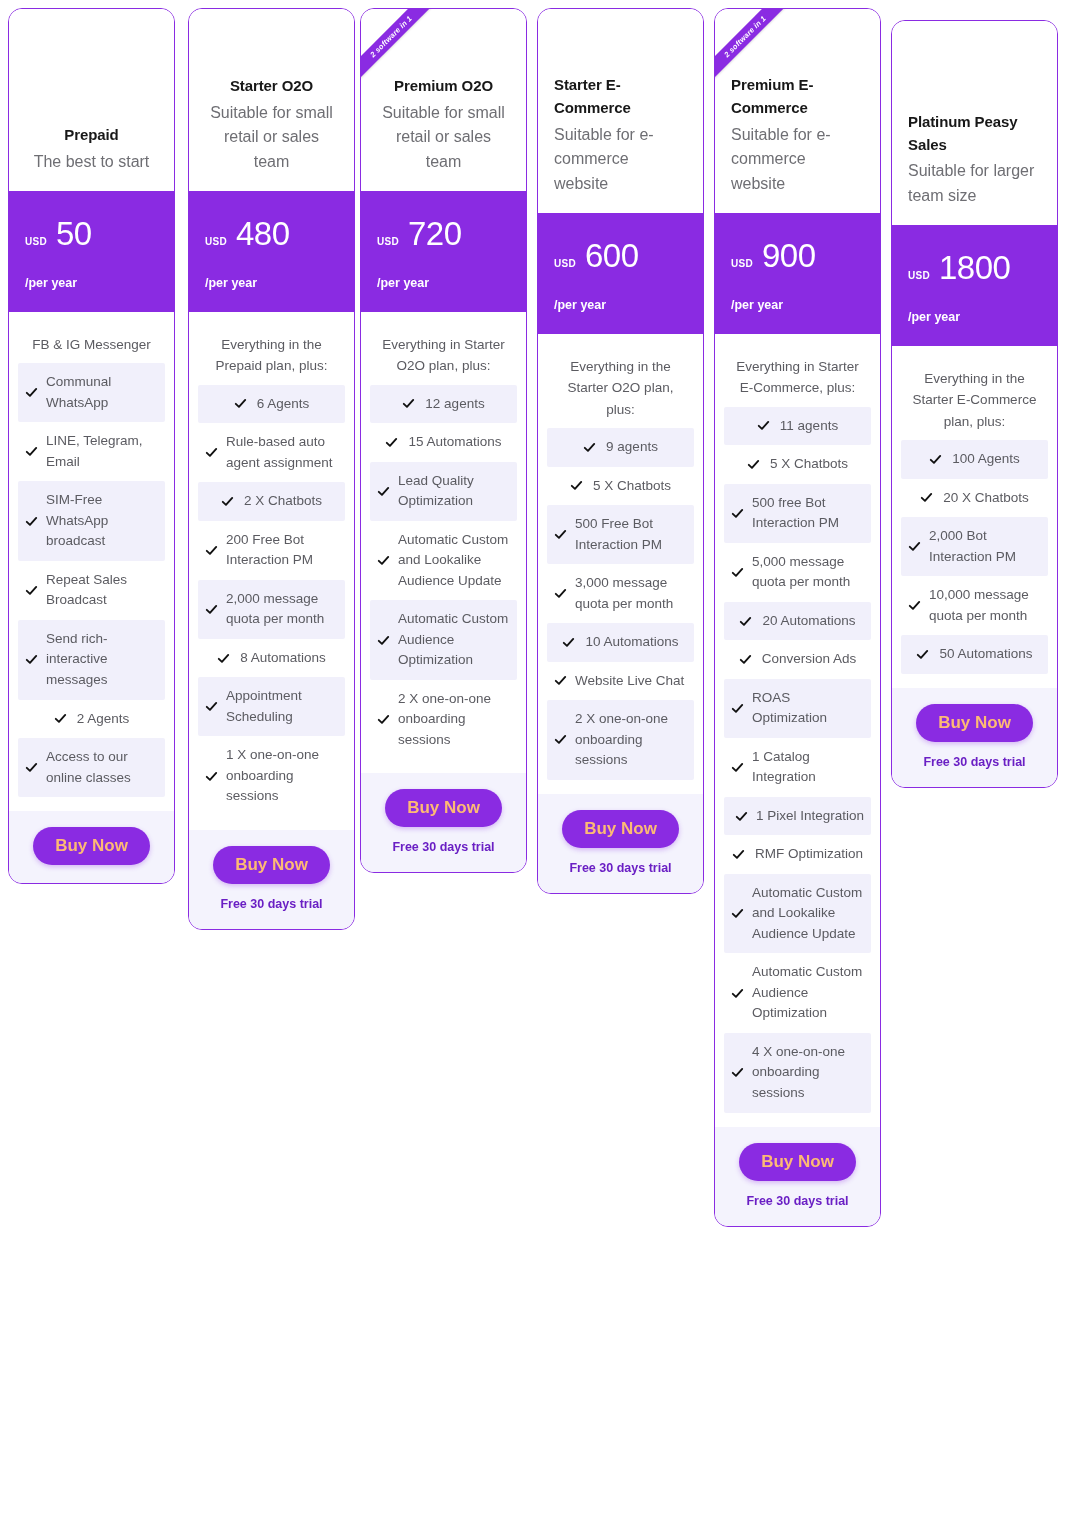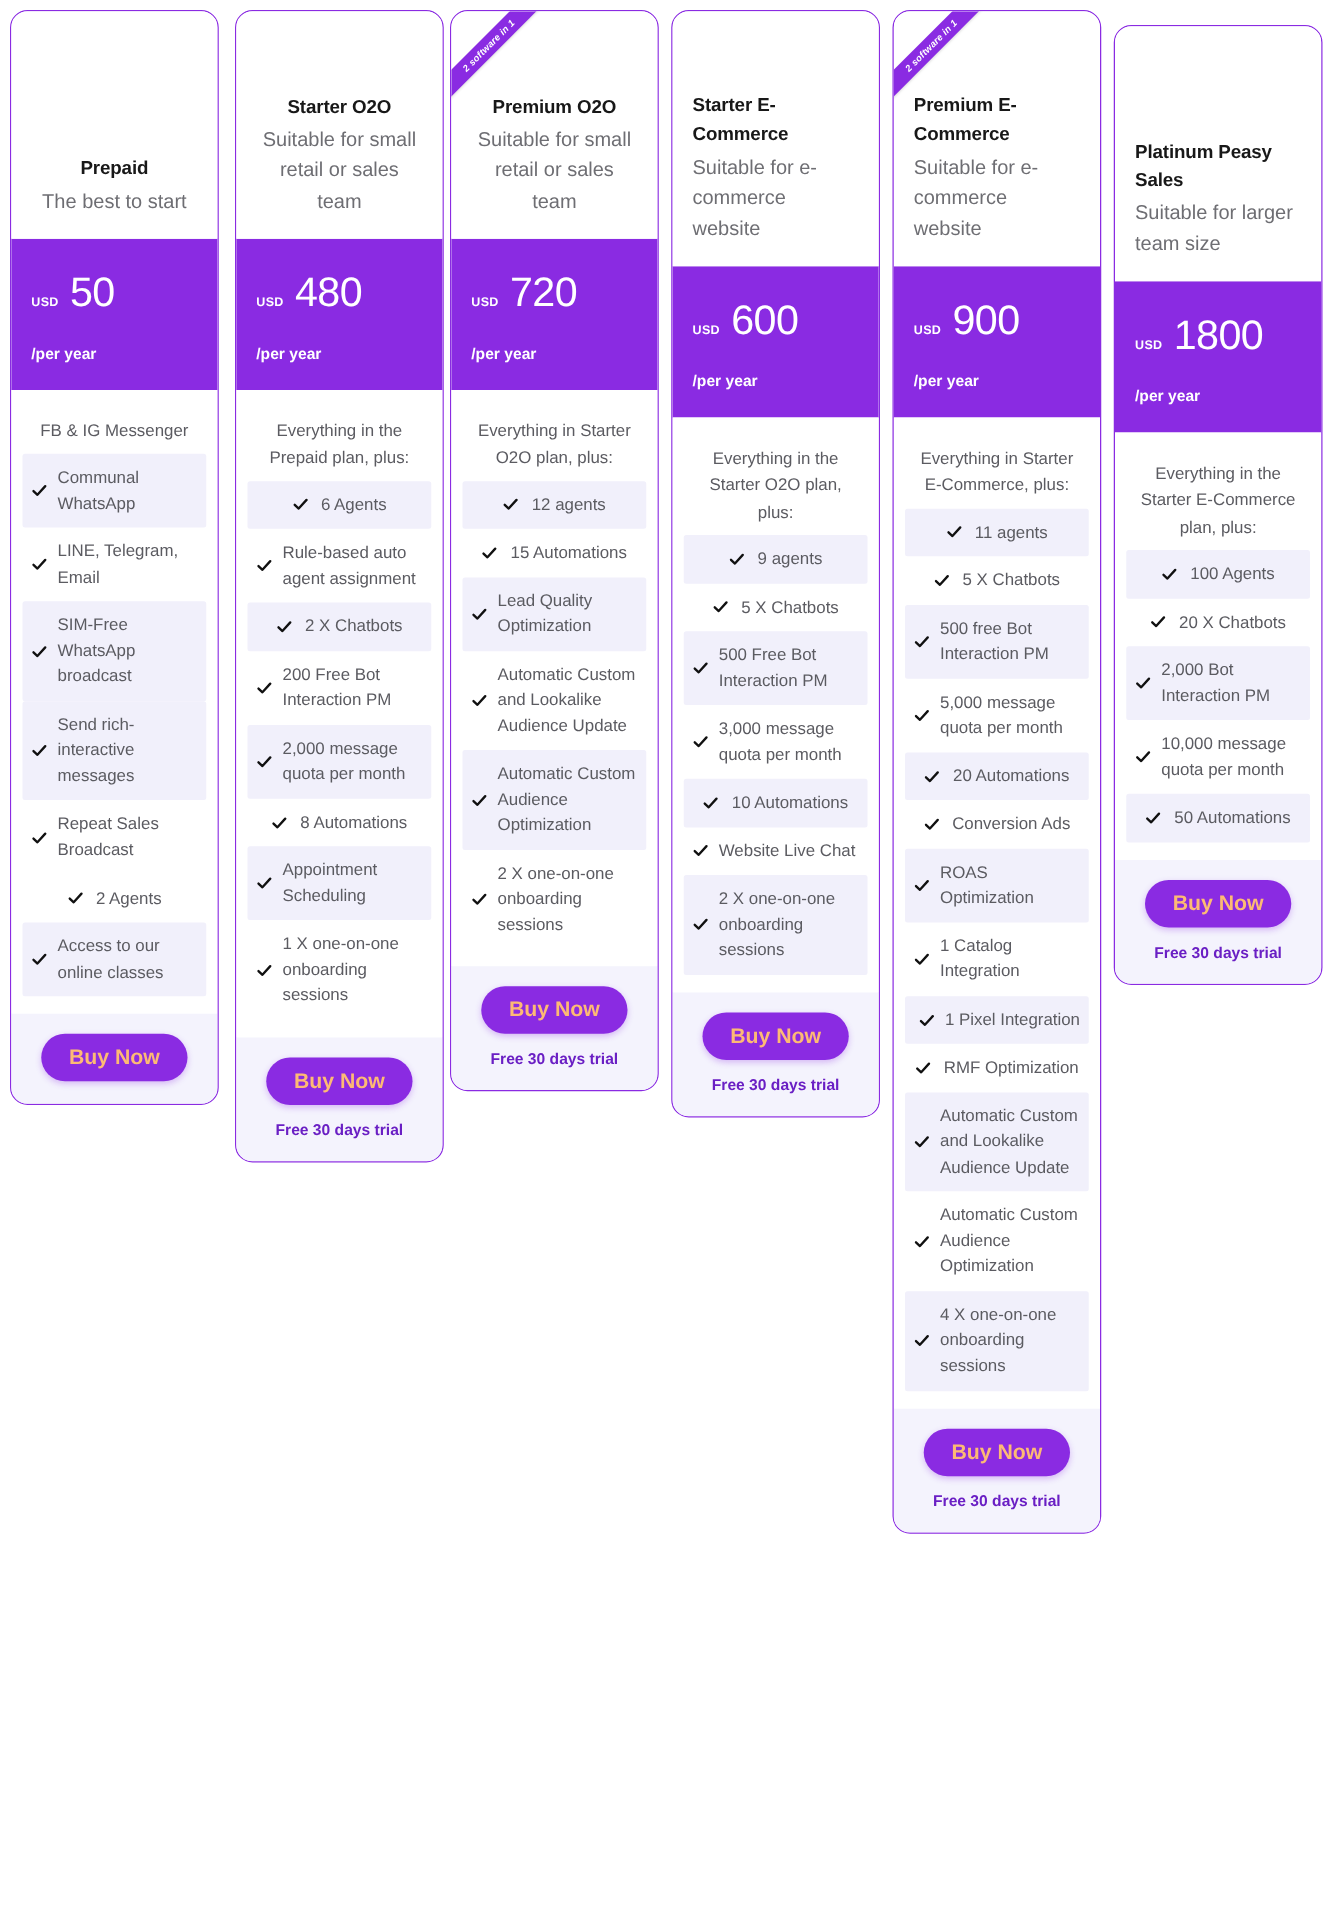--- a/index.html
+++ b/index.html
@@ -212,35 +212,35 @@
             <span class="feat-label">LINE, Telegram, Email</span>
           </div>
           <div class="feat alt">
             <span class="check">
               <svg width="13" height="13" viewBox="0 0 16 16" aria-hidden="true">
                 <path d="M2.2 8.4 L6.1 12.1 L13.8 3.6" fill="none" stroke="#111111" stroke-width="2.3" stroke-linecap="round" stroke-linejoin="round"></path>
               </svg>
             </span>
             <span class="feat-label">SIM-Free WhatsApp broadcast</span>
           </div>
+          <div class="feat">
+            <span class="check">
+              <svg width="13" height="13" viewBox="0 0 16 16" aria-hidden="true">
+                <path d="M2.2 8.4 L6.1 12.1 L13.8 3.6" fill="none" stroke="#111111" stroke-width="2.3" stroke-linecap="round" stroke-linejoin="round"></path>
+              </svg>
+            </span>
+            <span class="feat-label">Repeat Sales Broadcast</span>
+          </div>
           <div class="feat alt">
             <span class="check">
               <svg width="13" height="13" viewBox="0 0 16 16" aria-hidden="true">
                 <path d="M2.2 8.4 L6.1 12.1 L13.8 3.6" fill="none" stroke="#111111" stroke-width="2.3" stroke-linecap="round" stroke-linejoin="round"></path>
               </svg>
             </span>
             <span class="feat-label">Send rich-interactive messages</span>
-          </div>
-          <div class="feat">
-            <span class="check">
-              <svg width="13" height="13" viewBox="0 0 16 16" aria-hidden="true">
-                <path d="M2.2 8.4 L6.1 12.1 L13.8 3.6" fill="none" stroke="#111111" stroke-width="2.3" stroke-linecap="round" stroke-linejoin="round"></path>
-              </svg>
-            </span>
-            <span class="feat-label">Repeat Sales Broadcast</span>
           </div>
           <div class="feat center">
             <span class="check">
               <svg width="13" height="13" viewBox="0 0 16 16" aria-hidden="true">
                 <path d="M2.2 8.4 L6.1 12.1 L13.8 3.6" fill="none" stroke="#111111" stroke-width="2.3" stroke-linecap="round" stroke-linejoin="round"></path>
               </svg>
             </span>
             <span class="feat-label">2 Agents</span>
           </div>
           <div class="feat alt">

